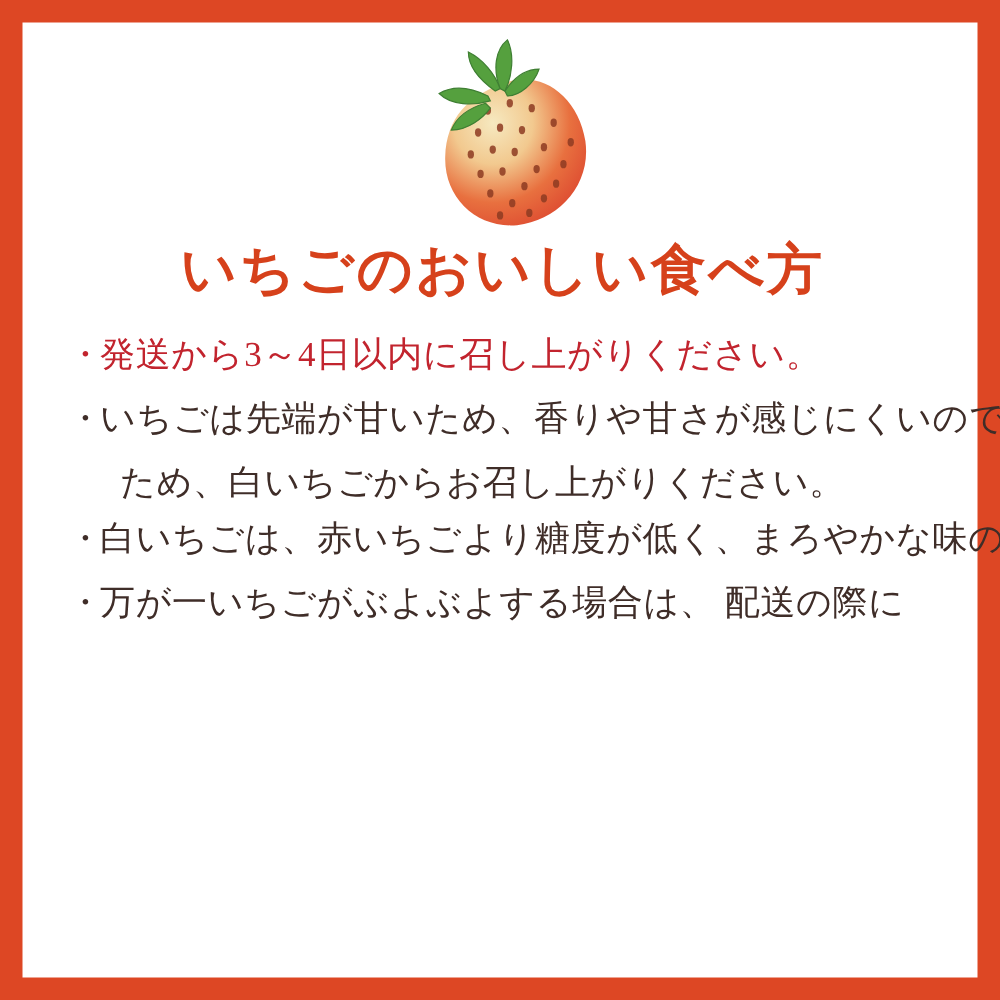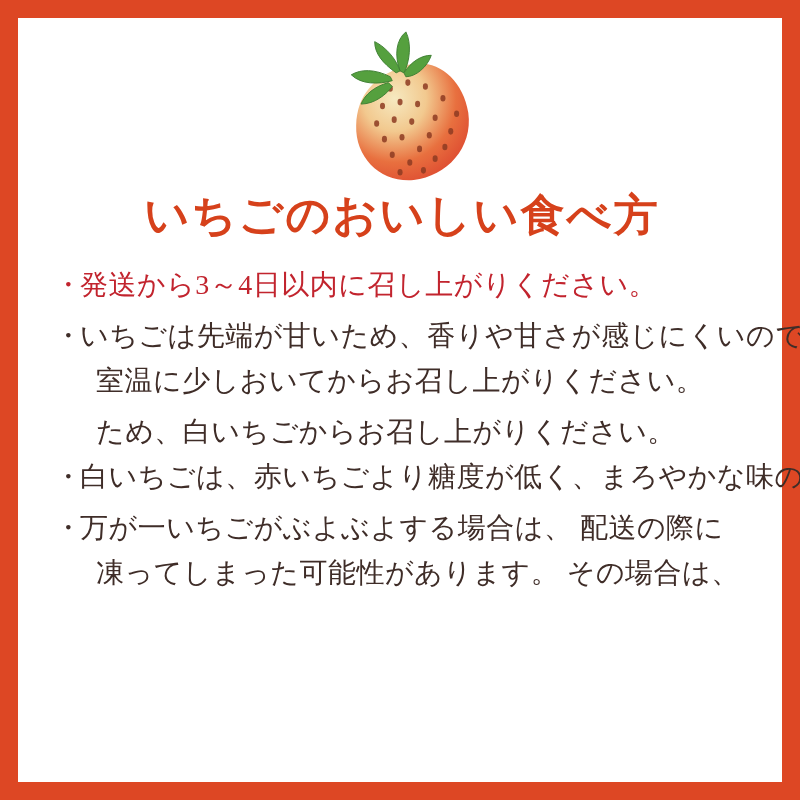--- a/index.html
+++ b/index.html
@@ -99,28 +99,26 @@
   <h1 class="page-title">いちごのおいしい食べ方</h1>
 
   <div class="list">
 
     <div class="item em-red">
       <div class="line first"><span class="dot">・</span><span>発送から3～4日以内に召し上がりください。</span></div>
     </div>
 
     <div class="item">
       <div class="line first"><span class="dot">・</span><span>いちごは先端が甘いため、香りや甘さが感じにくいので</span></div>
-      <div class="line cont">室温に少しおいてからお召し上がりください。</div>
     </div>
 
 
     <div class="item">
       <div class="line cont">ため、白いちごからお召し上がりください。</div>
       <div class="line first"><span class="dot">・</span><span>白いちごは、赤いちごより糖度が低く、まろやかな味の</span></div>
     </div>
 
     <div class="item">
       <div class="line first"><span class="dot">・</span><span>万が一いちごがぶよぶよする場合は、 配送の際に</span></div>
-      <div class="line cont">凍ってしまった可能性があります。 その場合は、</div>
     </div>
 
   </div>
 </div>
 
 </body></html>

